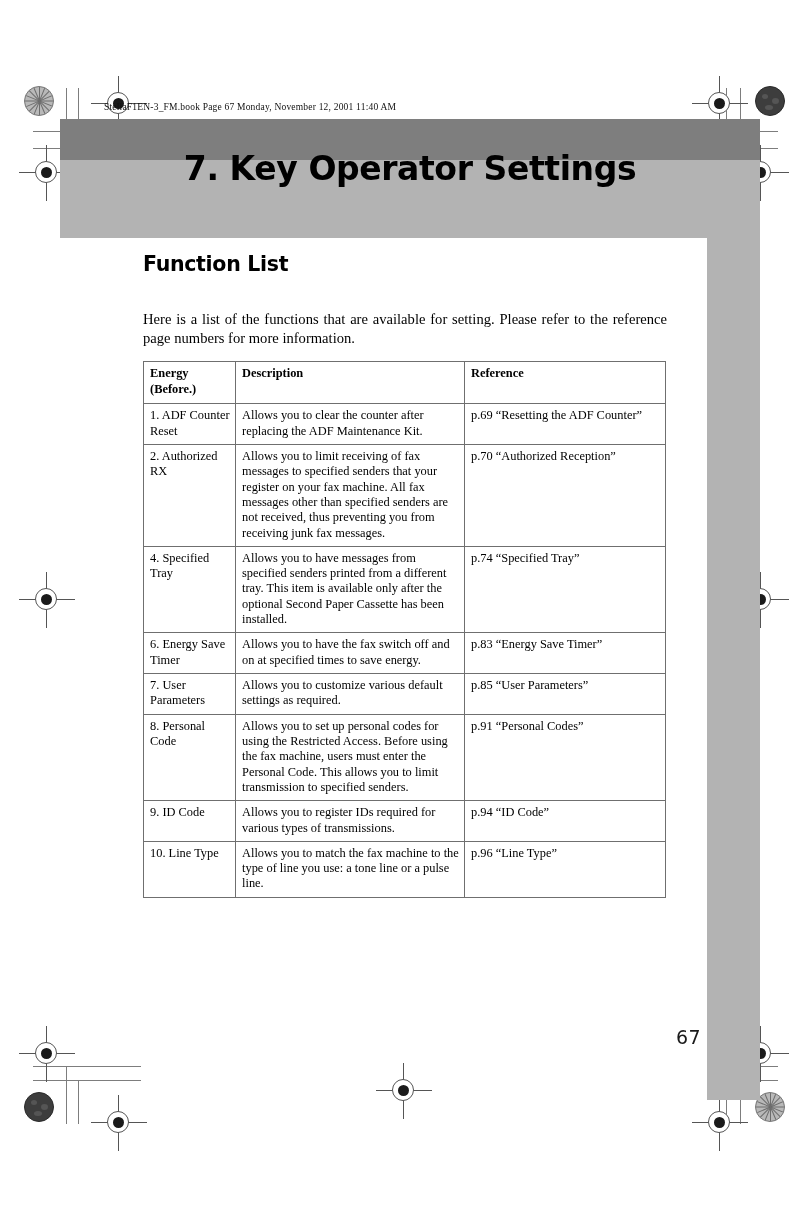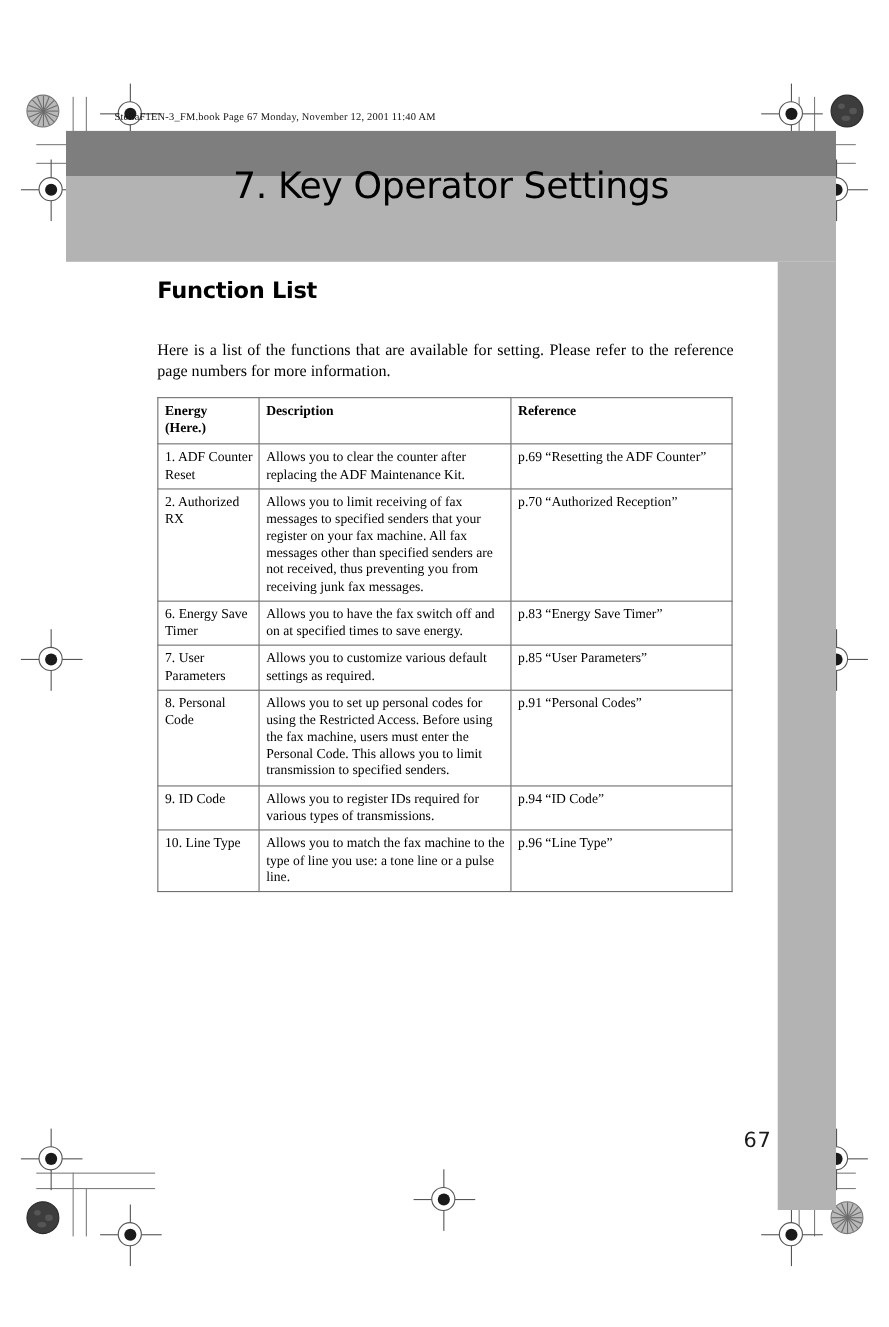--- a/index.html
+++ b/index.html
@@ -113,21 +113,21 @@
     letter-spacing: .2px;
   }
 
   .chapter-title {
     position: absolute;
     left: 60px;
     top: 149px;
     width: 700px;
     text-align: center;
     font-family: "DejaVu Sans", sans-serif;
-    font-weight: normal;
+    font-weight: bold;
     font-size: 33px;
     color: #000;
     letter-spacing: -0.4px;
   }
 
   
   .content {
     position: absolute;
     left: 143px;
     top: 252px;
@@ -323,38 +323,43 @@
   <table class="fn">
     <colgroup>
       <col class="col-display">
         <col class="col-desc">
         <col class="col-ref">
     </colgroup>
     <thead>
       <tr>
         <th class="hdr-cell">
           <span>Energy</span><br>
-          <span>(Here.)</span>
+          <span>(Before.)</span>
         </th>
         <th class="hdr-cell">Description</th>
         <th class="hdr-cell">Reference</th>
       </tr>
     </thead>
     <tbody>
       <tr>
         <td>1. ADF Counter Reset</td>
         <td>Allows you to clear the counter after replacing the ADF Maintenance Kit.</td>
         <td>p.69 “Resetting the ADF Counter”</td>
       </tr>
       <tr>
         <td>2. Authorized RX</td>
         <td>Allows you to limit receiving of fax messages to specified senders that your register on your fax machine. All fax messages other than specified senders are not received, thus preventing you from receiving junk fax messages.</td>
         <td>p.70 “Authorized Reception”</td>
       </tr>
       <tr>
+        <td>4. Specified Tray</td>
+        <td>Allows you to have messages from specified senders printed from a different tray. This item is available only after the optional Second Paper Cassette has been installed.</td>
+        <td>p.74 “Specified Tray”</td>
+      </tr>
+      <tr>
         <td>6. Energy Save Timer</td>
         <td>Allows you to have the fax switch off and on at specified times to save energy.</td>
         <td>p.83 “Energy Save Timer”</td>
       </tr>
       <tr>
         <td>7. User Parameters</td>
         <td>Allows you to customize various default settings as required.</td>
         <td>p.85 “User Parameters”</td>
       </tr>
       <tr>

